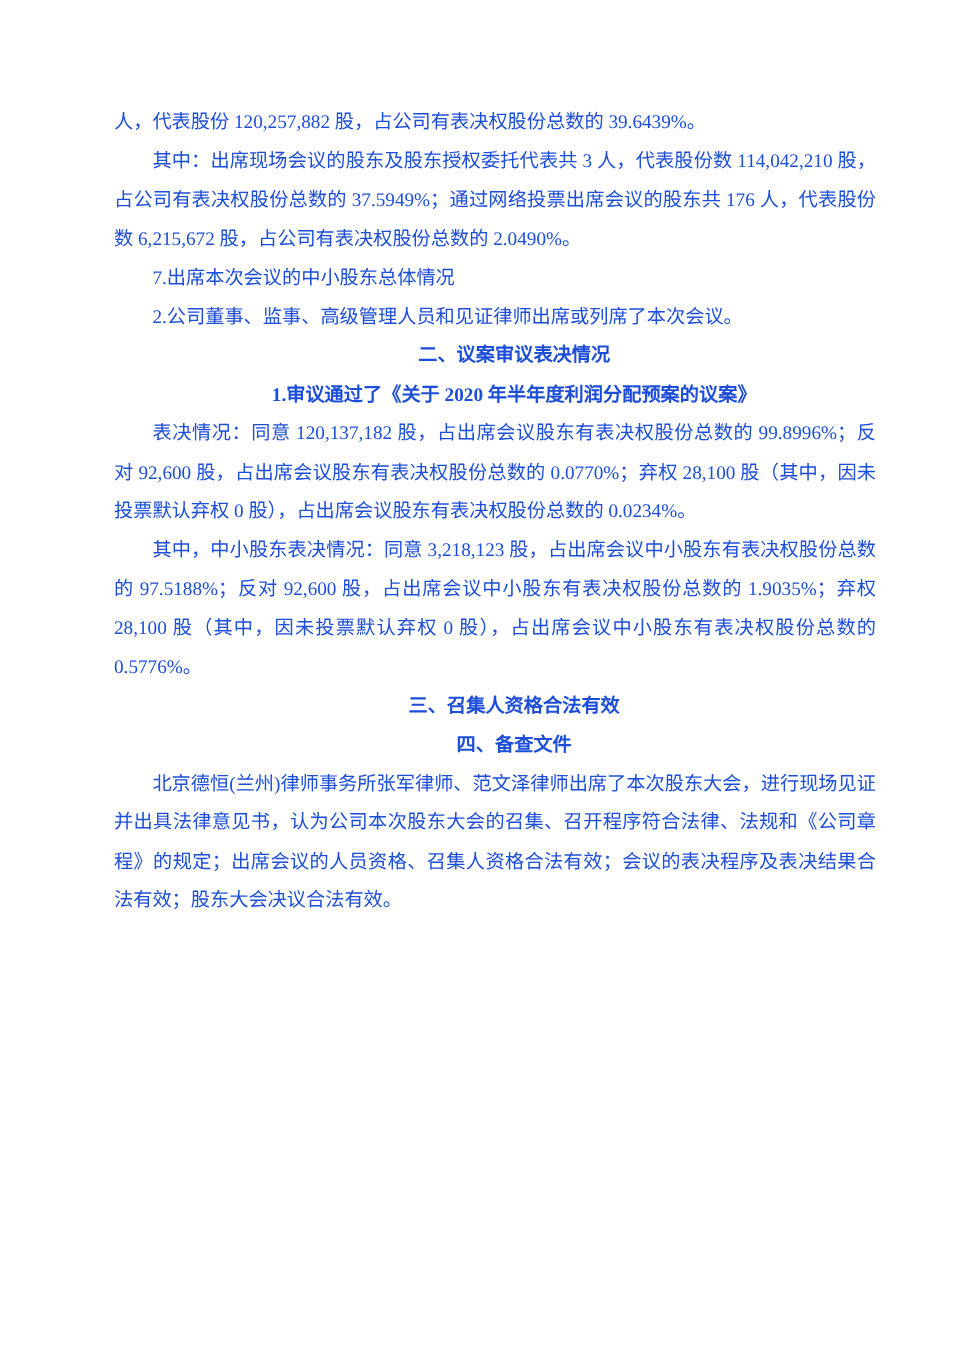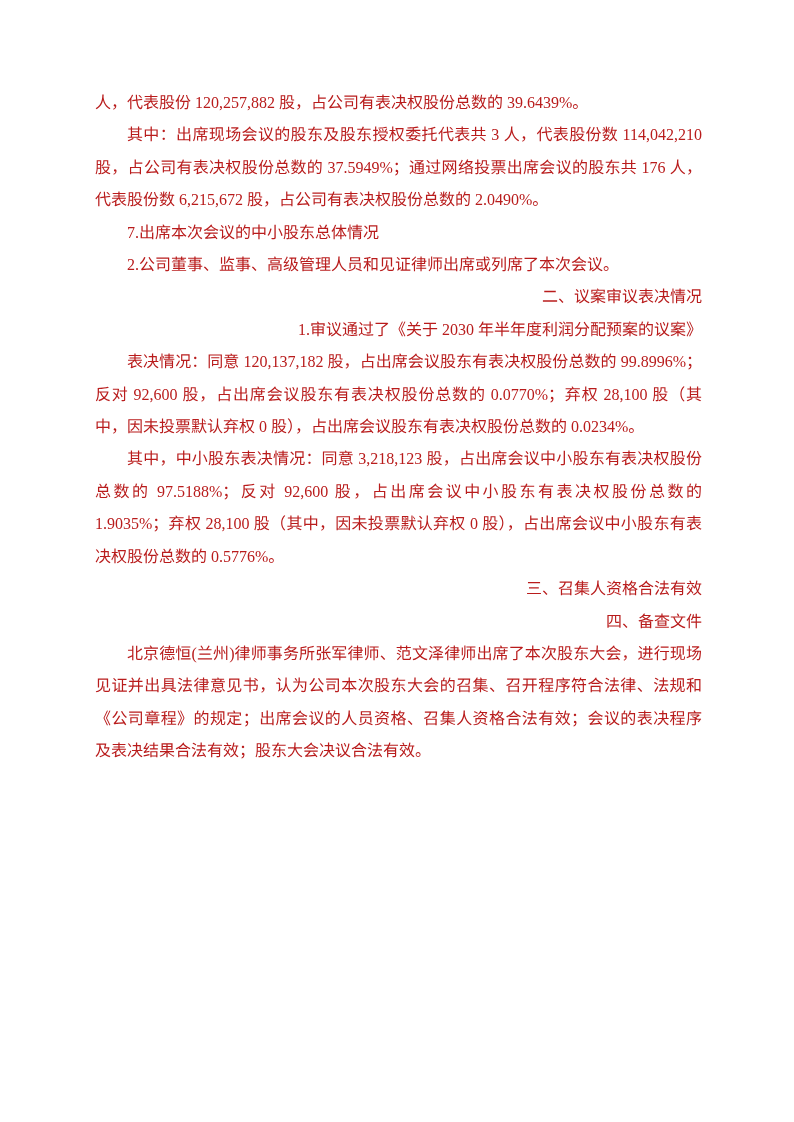--- a/index.html
+++ b/index.html
@@ -7,49 +7,49 @@
     padding: 0;
     background: #ffffff;
   }
   .page {
     position: relative;
     width: 794px;
     height: 992px;
     box-sizing: border-box;
     margin: 0 auto;
     background: #ffffff;
-    padding: 87px 92px 0 95px;
+    padding: 87px 64px 0 95px;
     font-family: "Liberation Serif", "DejaVu Serif", serif;
     font-size: 16px;
     line-height: 32.4px;
-    color: #b91c1c;
+    color: #1d4ed8;
     overflow: hidden;
   }
   .para {
     margin: 0;
     text-align: justify;
     text-indent: 2em;
     word-break: break-word;
   }
   .para.no-indent {
     text-indent: 0;
   }
   .para.heading {
-    font-weight: normal;
-    text-align: right;
+    font-weight: bold;
+    text-align: center;
   }
 </style>
 </head>
 <body>
 
 <div class="page">
   <p class="para no-indent">人，代表股份 120,257,882 股，占公司有表决权股份总数的 39.6439%。</p>
   <p class="para">其中：出席现场会议的股东及股东授权委托代表共 3 人，代表股份数 114,042,210 股，占公司有表决权股份总数的 37.5949%；通过网络投票出席会议的股东共 176 人，代表股份数 6,215,672 股，占公司有表决权股份总数的 2.0490%。</p>
   <p class="para">7.出席本次会议的中小股东总体情况</p>
   <p class="para">2.公司董事、监事、高级管理人员和见证律师出席或列席了本次会议。</p>
   <p class="para heading">二、议案审议表决情况</p>
-  <p class="para heading">1.审议通过了《关于 2030 年半年度利润分配预案的议案》</p>
+  <p class="para heading">1.审议通过了《关于 2020 年半年度利润分配预案的议案》</p>
   <p class="para">表决情况：同意 120,137,182 股，占出席会议股东有表决权股份总数的 99.8996%；反对 92,600 股，占出席会议股东有表决权股份总数的 0.0770%；弃权 28,100 股（其中，因未投票默认弃权 0 股），占出席会议股东有表决权股份总数的 0.0234%。</p>
   <p class="para">其中，中小股东表决情况：同意 3,218,123 股，占出席会议中小股东有表决权股份总数的 97.5188%；反对 92,600 股，占出席会议中小股东有表决权股份总数的 1.9035%；弃权 28,100 股（其中，因未投票默认弃权 0 股），占出席会议中小股东有表决权股份总数的 0.5776%。</p>
   <p class="para heading">三、召集人资格合法有效</p>
   <p class="para heading">四、备查文件</p>
   <p class="para">北京德恒(兰州)律师事务所张军律师、范文泽律师出席了本次股东大会，进行现场见证并出具法律意见书，认为公司本次股东大会的召集、召开程序符合法律、法规和《公司章程》的规定；出席会议的人员资格、召集人资格合法有效；会议的表决程序及表决结果合法有效；股东大会决议合法有效。</p>
 </div>
 
 </body></html>

